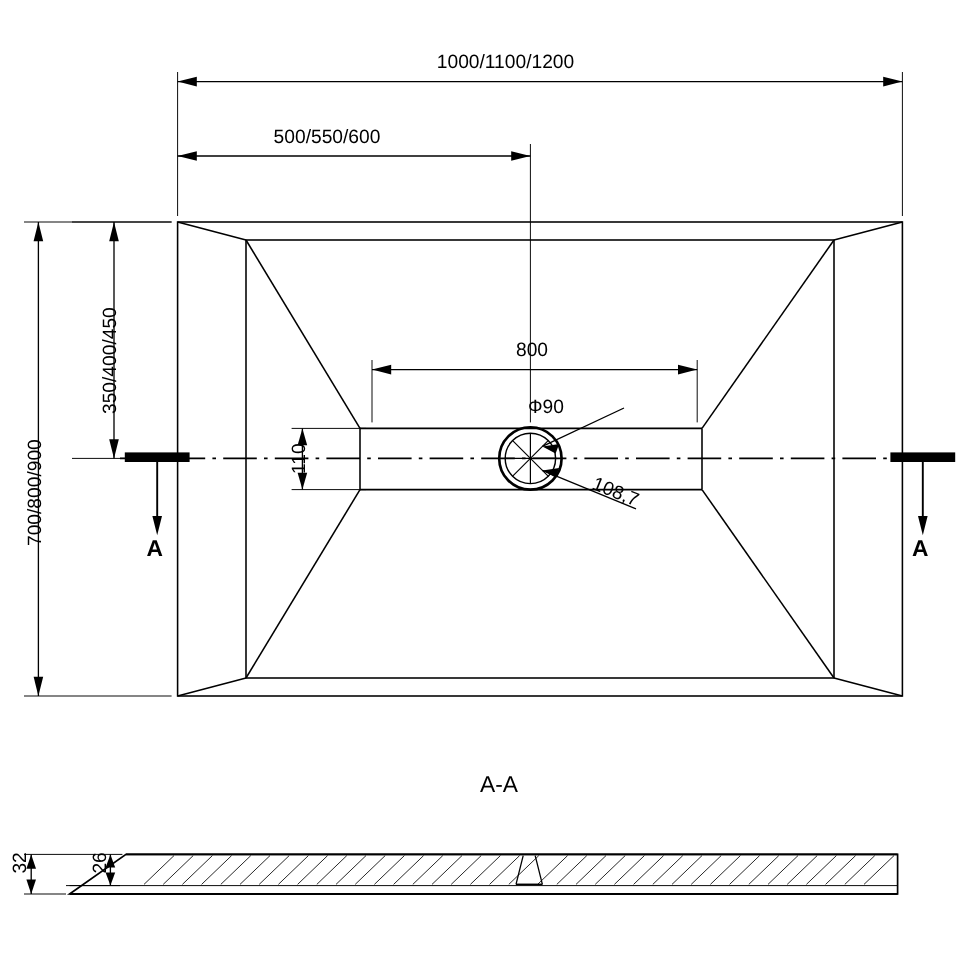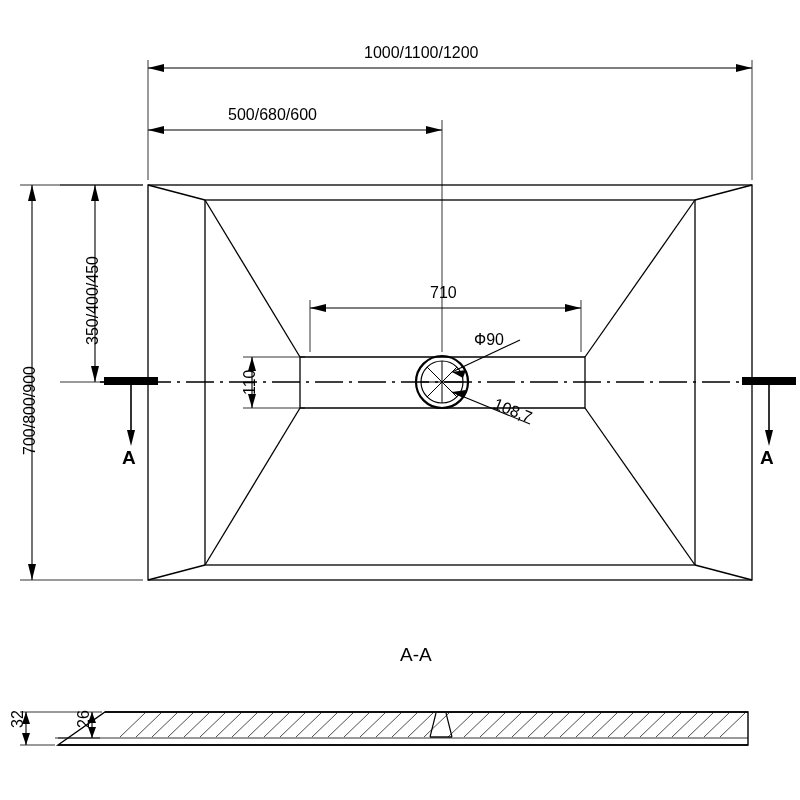--- a/index.html
+++ b/index.html
@@ -188,31 +188,31 @@
       <path d="M26 745 L22 733 L30 733 Z" fill="#000" stroke="none"></path>
 
       <line x1="92" y1="712" x2="92" y2="738" stroke-width="1.1"></line>
       <path d="M92 712 L88 723 L96 723 Z" fill="#000" stroke="none"></path>
       <path d="M92 738 L88 727 L96 727 Z" fill="#000" stroke="none"></path>
     </g>
   </svg>
 
   <div class="lbl big" style="left:364px; top:45px;">1000/1100/1200</div>
 
-  <div class="lbl big" style="left:228px; top:107px;">500/680/600</div>
+  <div class="lbl big" style="left:228px; top:107px;">500/550/600</div>
 
   <div class="lbl big vert" style="left:22px; top:455px;">700/800/900</div>
 
   <div class="lbl big vert" style="left:85px; top:345px;">350/400/450</div>
 
-  <div class="lbl big" style="left:430px; top:285px;">710</div>
+  <div class="lbl big" style="left:430px; top:285px;">800</div>
 
   <div class="lbl big vert" style="left:242px; top:395px;">110</div>
 
-  <div class="lbl big" style="left:474px; top:332px;">Ф90</div>
+  <div class="lbl big" style="left:440px; top:332px;">Ф90</div>
 
   <div class="lbl big rot" style="left:497px; top:396px; transform: rotate(22deg);">108,7</div>
 
   <div class="lbl sect" style="left:122px; top:448px; font-weight:bold;">A</div>
 
   <div class="lbl sect" style="left:760px; top:448px; font-weight:bold;">A</div>
 
   <div class="lbl sect" style="left:400px; top:645px;">A-A</div>
 
   <div class="lbl big vert" style="left:10px; top:728px;">32</div>

